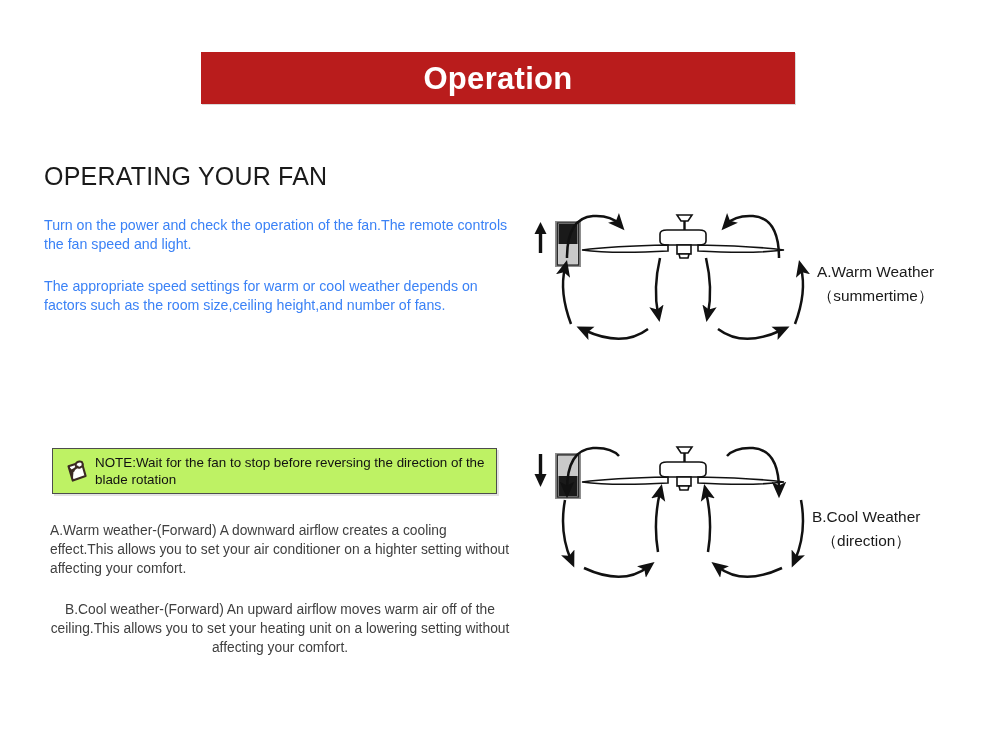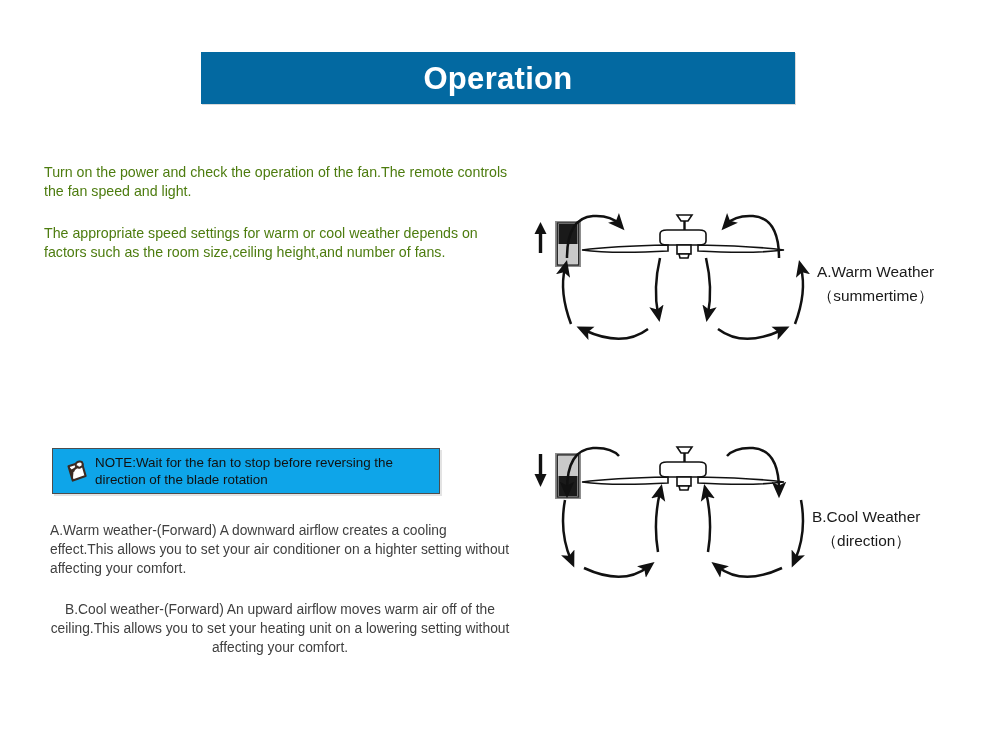--- a/index.html
+++ b/index.html
@@ -17,21 +17,21 @@
     -webkit-font-smoothing: antialiased;
   }
 
   
   #title-banner {
     position: absolute;
     left: 201px;
     top: 52px;
     width: 594px;
     height: 52px;
-    background: #0369a1;
+    background: #b91c1c;
     box-shadow: 1px 1px 0 #d9d9d9;
     display: flex;
     align-items: center;
     justify-content: center;
   }
   #title-banner .title-text {
     color: #ffffff;
     font-size: 31px;
     font-weight: bold;
     letter-spacing: 0.3px;
@@ -49,34 +49,34 @@
     font-size: 25px;
     font-weight: normal;
     letter-spacing: 0.2px;
     color: #1a1a1a;
     margin: 0 0 25px 0;
     line-height: 1.1;
   }
   .body-para {
     font-size: 14.2px;
     line-height: 1.34;
-    color: #4d7c0f;
+    color: #3b82f6;
     margin: 0 0 23px 0;
     font-weight: 500;
   }
   .body-para:last-child { margin-bottom: 0; }
 
   
   #note-box {
     position: absolute;
     left: 52px;
     top: 448px;
-    width: 388px;
+    width: 445px;
     height: 46px;
-    background: #0ea5e9;
+    background: #bef264;
     border: 1.5px solid #4d4d4d;
     box-shadow: 2px 2px 0 #e3e3e3;
     display: flex;
     align-items: center;
     box-sizing: border-box;
   }
   #note-icon {
     width: 42px;
     flex: 0 0 42px;
     display: flex;
@@ -129,20 +129,21 @@
   .caption-line-2 { display: block; }
 </style>
 </head>
 <body>
 
 <div id="title-banner">
   <span class="title-text">Operation</span>
 </div>
 
 <div id="left-column">
+  <h1 id="section-heading">OPERATING YOUR FAN</h1>
   <p class="body-para">Turn on the power and check the operation of the fan.The remote controls the fan speed and light.</p>
   <p class="body-para">The appropriate speed settings for warm or cool weather depends on factors such as the room size,ceiling height,and number of fans.</p>
 </div>
 
 <div id="note-box">
   <div id="note-icon">
     <svg width="26" height="27" viewBox="0 0 26 27" aria-hidden="true">
 
       <path d="M4.5 8.2 L17.6 4.0 L21.6 18.0 L8.8 22.6 Z" fill="#ffffff" stroke="#3b2a22" stroke-width="2.1" stroke-linejoin="round"></path>
 

